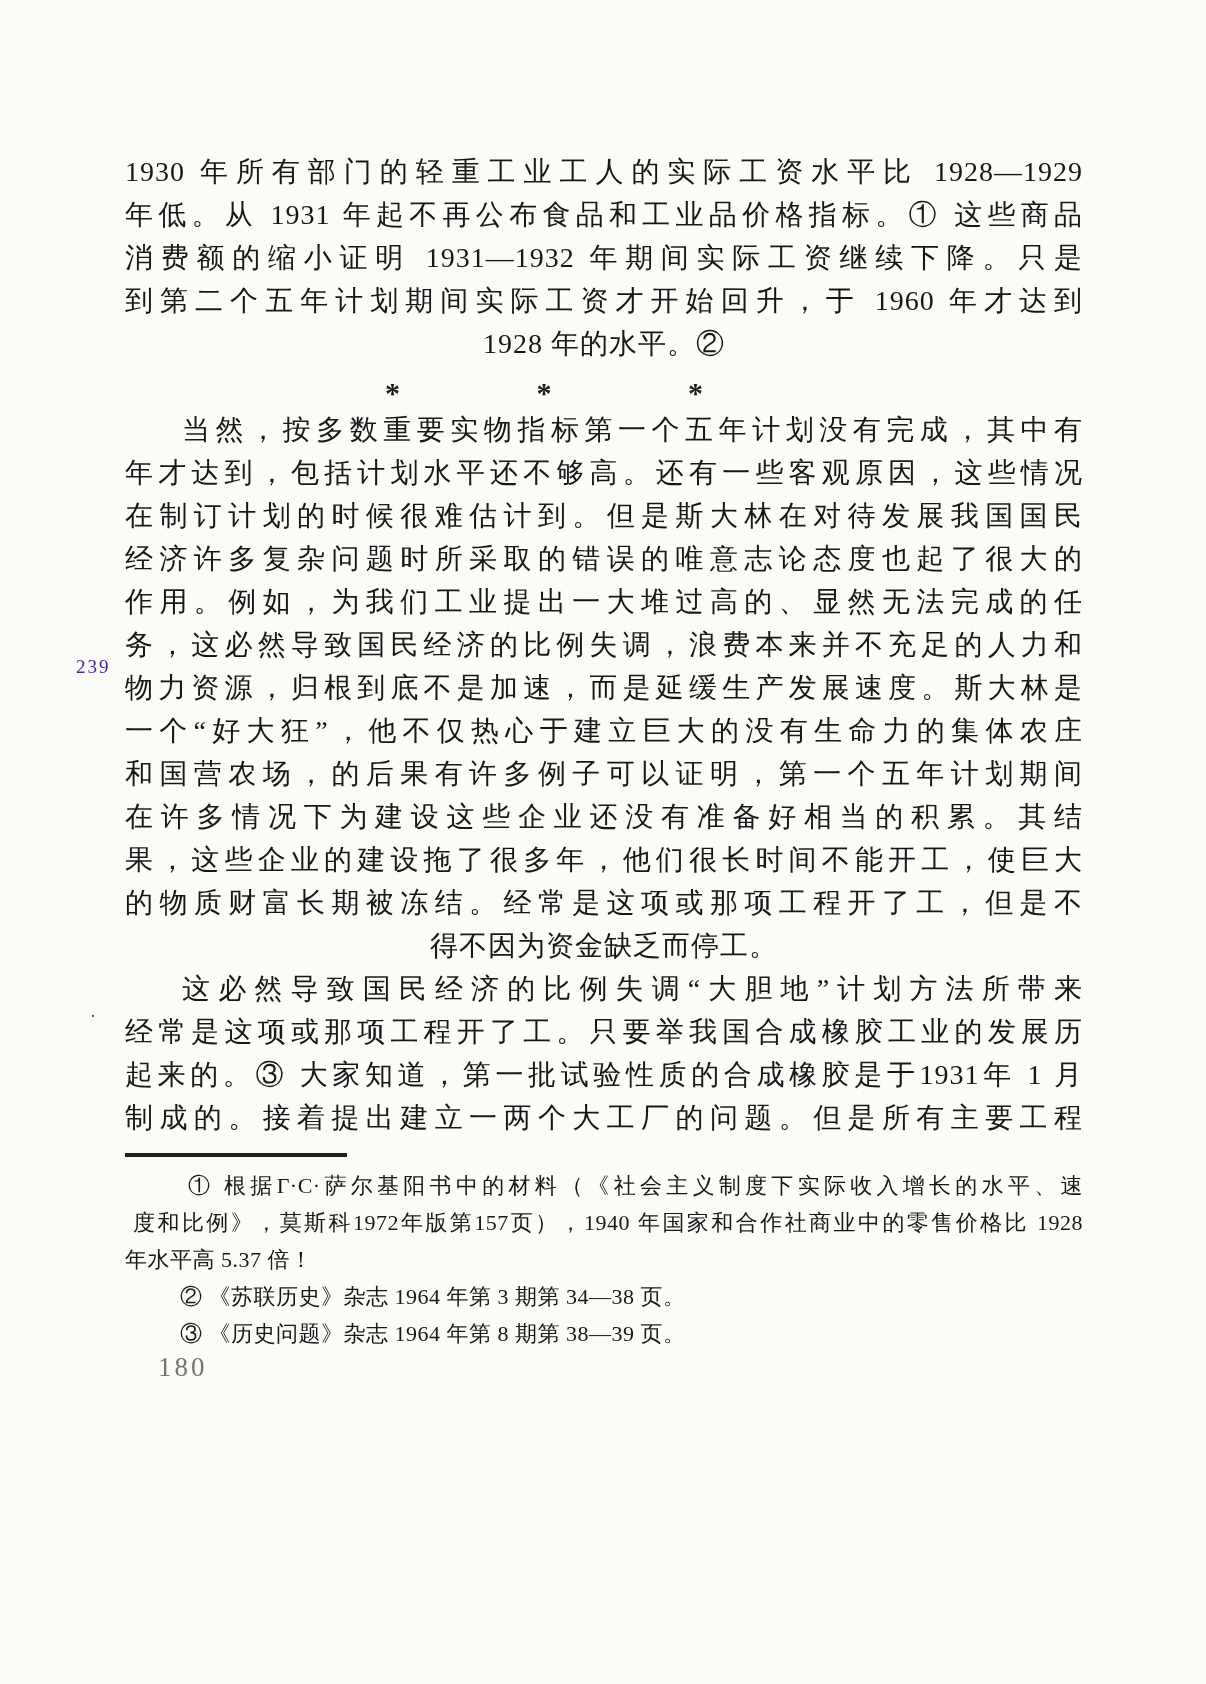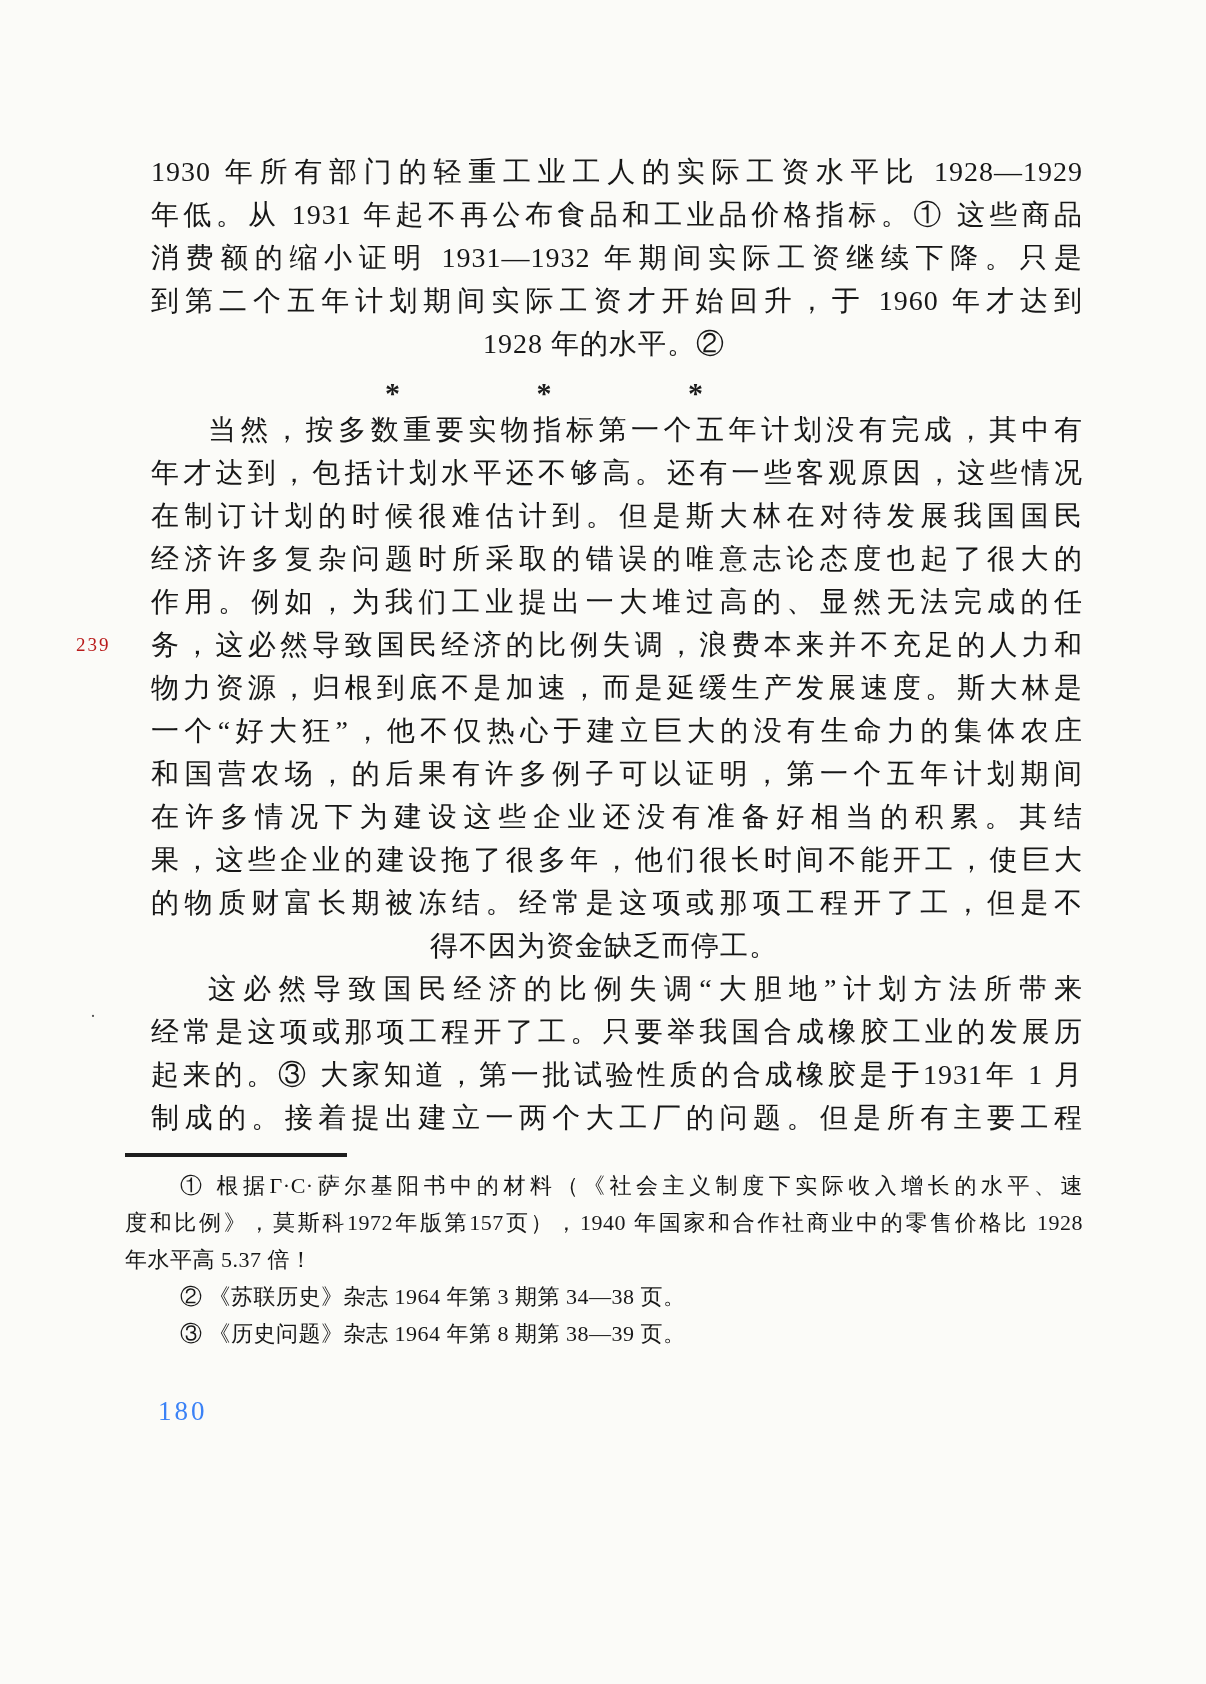--- a/index.html
+++ b/index.html
@@ -26,21 +26,20 @@
     line-height: 43px;
     height: 43px;
     overflow: hidden;
     letter-spacing: 1px;
     white-space: normal;
     text-align: center;
   }
   .line.j {
     text-align: justify;
     text-align-last: justify;
-    margin-left: 26px;
   }
   .line.indent { text-indent: 57px; }
   .separator {
     display: flex;
     justify-content: space-between;
     align-items: center;
     margin-left: 260px;
     width: 318px;
     height: 43px;
     font-size: 30px;
@@ -58,44 +57,45 @@
     font-size: 22px;
     line-height: 37px;
     height: 37px;
     overflow: hidden;
     letter-spacing: 0.5px;
     text-align: left;
   }
   .fline.j {
     text-align: justify;
     text-align-last: justify;
+    margin-left: 8px;
   }
   .fline.findent { text-indent: 55px; }
   .margin-note {
     position: absolute;
     left: 76px;
-    top: 634px;
+    top: 656px;
     font-size: 19px;
     letter-spacing: 2px;
-    color: #b91c1c;
+    color: #4c1d95;
   }
   .margin-mark {
     position: absolute;
     left: 90px;
     top: 1006px;
     font-size: 18px;
     color: #555555;
   }
   .page-number {
     position: absolute;
     left: 158px;
-    top: 1396px;
+    top: 1352px;
     font-size: 27px;
     letter-spacing: 3px;
-    color: #3b82f6;
+    color: #737373;
   }
 </style>
 </head>
 <body>
 
 <div class="page">
 
   <div class="margin-note">239</div>
   <div class="margin-mark">·</div>
 

